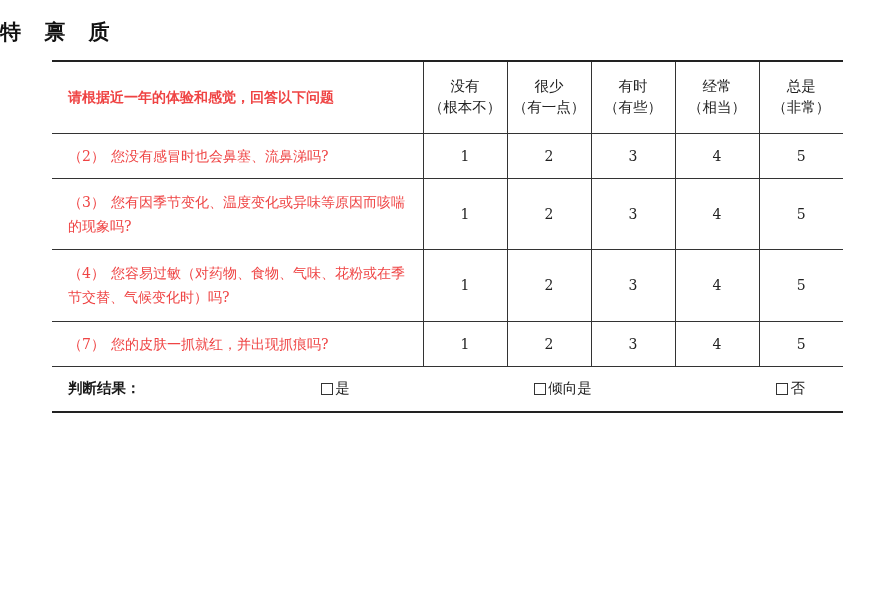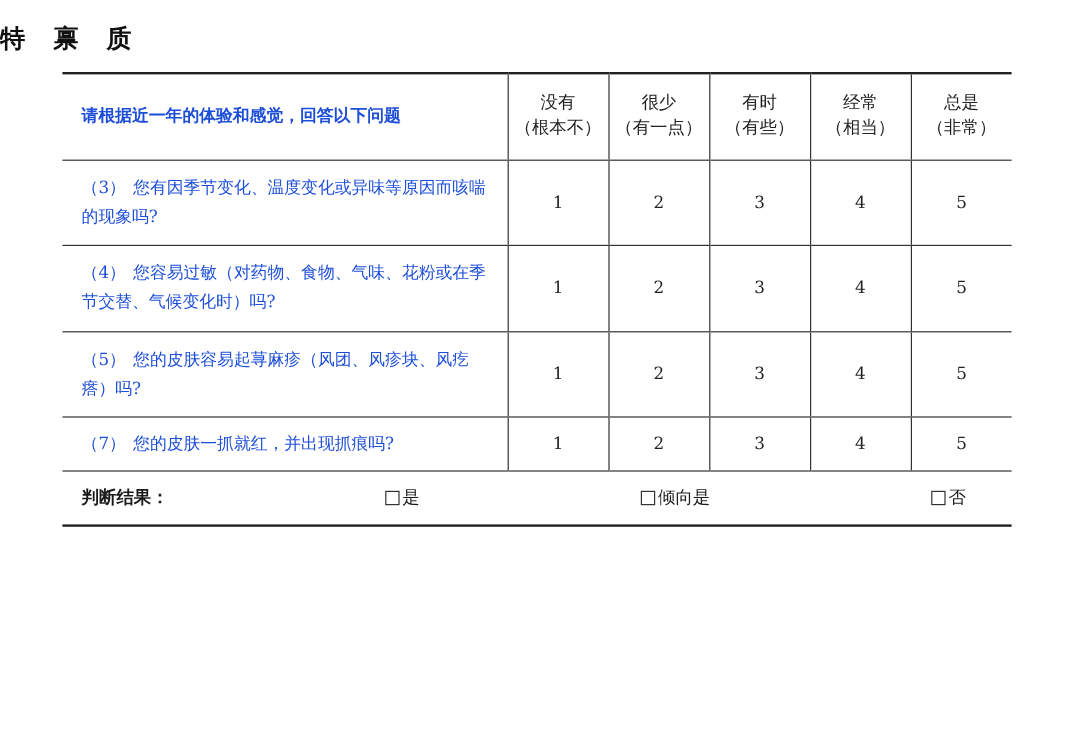--- a/index.html
+++ b/index.html
@@ -47,21 +47,21 @@
     border-top: 2px solid #222;
   }
   table.q .col-q {
     width: 371px;
     text-align: left;
     padding-left: 16px;
     padding-right: 8px;
     box-sizing: border-box;
     font-size: 14px;
     line-height: 24px;
-    color: #1d4ed8;
+    color: #ef4444;
   }
   table.q .col-o {
     border-left: 1.5px solid #333;
     text-align: center;
     font-size: 14px;
     color: #222;
   }
   table.q tr.head th.col-q {
     font-family: "DejaVu Sans", "Liberation Sans", sans-serif;
     font-weight: bold;
@@ -139,47 +139,47 @@
         <span class="opt-main">经常</span>
         <span class="opt-sub">（相当）</span>
       </th>
       <th class="col-o">
         <span class="opt-main">总是</span>
         <span class="opt-sub">（非常）</span>
       </th>
     </tr>
 
 
+    <tr class="r2">
+      <td class="col-q"><span class="qnum">（2）</span><span>您没有感冒时也会鼻塞、流鼻涕吗?</span></td>
+      <td class="col-o">1</td>
+      <td class="col-o">2</td>
+      <td class="col-o">3</td>
+      <td class="col-o">4</td>
+      <td class="col-o">5</td>
+    </tr>
 
     <tr class="r3">
       <td class="col-q"><span class="qnum">（3）</span><span>您有因季节变化、温度变化或异味等原因而咳喘的现象吗?</span></td>
       <td class="col-o">1</td>
       <td class="col-o">2</td>
       <td class="col-o">3</td>
       <td class="col-o">4</td>
       <td class="col-o">5</td>
     </tr>
 
     <tr class="r4">
       <td class="col-q"><span class="qnum">（4）</span><span>您容易过敏（对药物、食物、气味、花粉或在季节交替、气候变化时）吗?</span></td>
       <td class="col-o">1</td>
       <td class="col-o">2</td>
       <td class="col-o">3</td>
       <td class="col-o">4</td>
       <td class="col-o">5</td>
     </tr>
 
-    <tr class="r5">
-      <td class="col-q"><span class="qnum">（5）</span><span>您的皮肤容易起荨麻疹（风团、风疹块、风疙瘩）吗?</span></td>
-      <td class="col-o">1</td>
-      <td class="col-o">2</td>
-      <td class="col-o">3</td>
-      <td class="col-o">4</td>
-      <td class="col-o">5</td>
-    </tr>
 
 
     <tr class="r7">
       <td class="col-q"><span class="qnum">（7）</span><span>您的皮肤一抓就红，并出现抓痕吗?</span></td>
       <td class="col-o">1</td>
       <td class="col-o">2</td>
       <td class="col-o">3</td>
       <td class="col-o">4</td>
       <td class="col-o">5</td>
     </tr>

